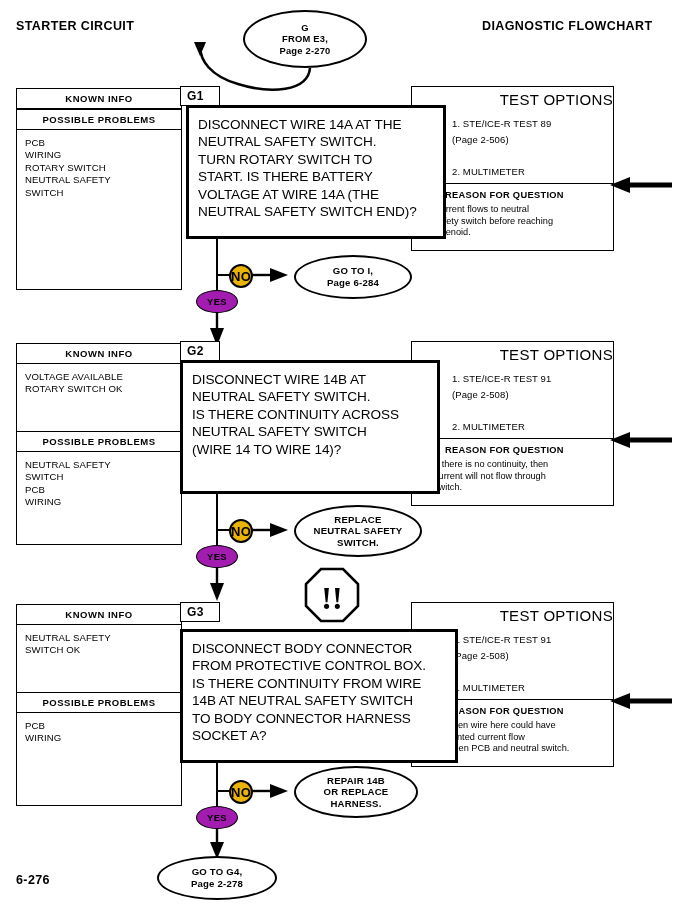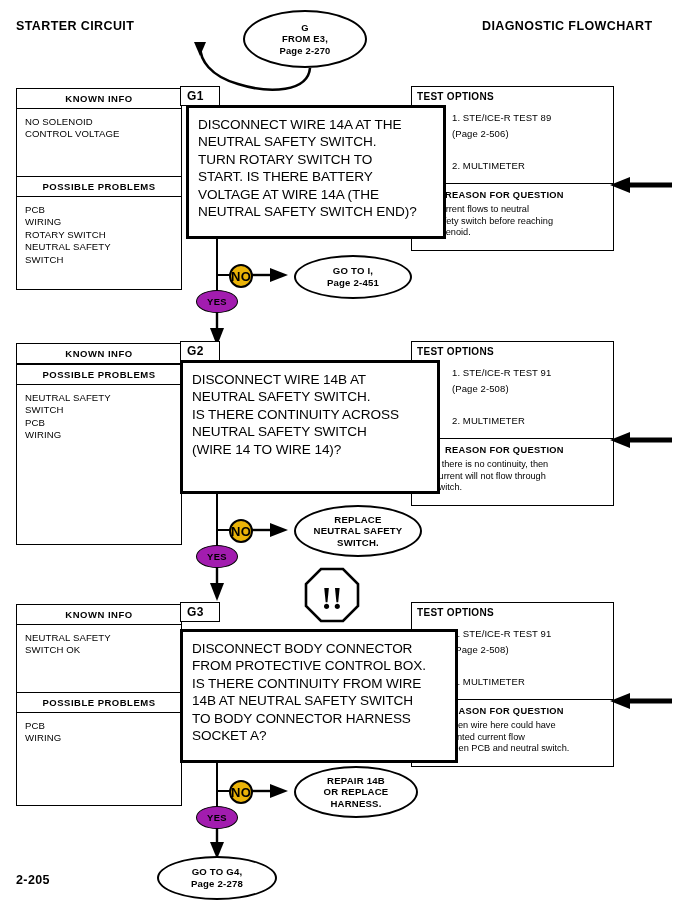--- a/index.html
+++ b/index.html
@@ -39,22 +39,23 @@
     border:3.4px solid #000;background:#fff;box-sizing:border-box;z-index:5;
   }
   .qtext{
     font-size:13.6px;line-height:17.4px;padding:8px 6px 0 9px;
     letter-spacing:-.1px;white-space:pre-line;
   }
 
   
   .toppanel{border:1.6px solid #000;box-sizing:border-box;background:transparent;}
   .tophead{
-    font-size:10px;font-weight:bold;letter-spacing:.3px;
+    font-size:15px;font-weight:normal;letter-spacing:.3px;
     padding:4px 0 0 5px;
+    text-align:right;
   }
   .toplist{
     font-size:9.5px;line-height:16px;padding:8px 0 0 40px;white-space:pre-line;
     letter-spacing:.1px;
   }
   .rqbox{border:1.6px solid #000;box-sizing:border-box;border-top:none;background:transparent;}
   .rqhead{
     font-size:9.3px;font-weight:bold;letter-spacing:.3px;padding:6px 0 0 33px;
   }
   .rqbody{
@@ -81,35 +82,33 @@
   }
   .vline{background:#000;width:2px;z-index:2;}
   .hline{background:#000;height:2px;z-index:2;}
   svg{display:block;overflow:visible;}
 </style>
 </head>
 <body>
 
 <div class="abs hdr" style="left:16px;top:19px;">STARTER CIRCUIT</div>
 <div class="abs hdr" style="left:482px;top:19px;">DIAGNOSTIC FLOWCHART</div>
-<div class="abs pagenum" style="left:16px;top:873px;">2-205</div>
+<div class="abs pagenum" style="left:16px;top:873px;">6-276</div>
 
 <div class="abs ellipse" style="left:243px;top:10px;width:124px;height:58px;">G
 FROM E3,
 Page 2-270</div>
 
 <svg class="abs" style="left:180px;top:40px;width:160px;height:60px;">
   <path d="M 130 28 C 128 52, 90 54, 58 44 C 30 36, 20 20, 20 6" fill="none" stroke="#000" stroke-width="2.6"></path>
   <polygon points="20,16 14,2 26,2" fill="#000"></polygon>
 </svg>
 
 <div class="abs infopanel" style="left:16px;top:88px;width:166px;height:202px;">
   <div class="infohead">KNOWN INFO</div>
-  <div class="infobody" style="height:67px;">NO SOLENOID
-  CONTROL VOLTAGE</div>
   <div class="infohead infosplit">POSSIBLE PROBLEMS</div>
   <div class="infobody">PCB
 WIRING
 ROTARY SWITCH
 NEUTRAL SAFETY
   SWITCH</div>
 </div>
 
 <div class="abs toppanel" style="left:411px;top:86px;width:203px;height:98px;">
   <div class="tophead">TEST OPTIONS</div>
@@ -141,31 +140,33 @@
 </div>
 
 <div class="abs vline" style="left:216px;top:239px;width:2px;height:36px;"></div>
 <div class="abs hline" style="left:216px;top:274px;width:25px;height:2px;"></div>
 <div class="abs nocircle" style="left:229px;top:264px;width:24px;height:24px;">NO</div>
 <svg class="abs" style="left:252px;top:266px;width:46px;height:20px;">
   <line x1="0" y1="9" x2="24" y2="9" stroke="#000" stroke-width="2.4"></line>
   <polygon points="36,9 18,2 18,16" fill="#000"></polygon>
 </svg>
 <div class="abs ellipse big" style="left:294px;top:255px;width:118px;height:44px;">GO TO I,
-Page 2-451</div>
+Page 6-284</div>
 
 <div class="abs vline" style="left:216px;top:274px;width:2px;height:18px;"></div>
 <div class="abs yespill" style="left:196px;top:290px;width:42px;height:23px;">YES</div>
 <svg class="abs" style="left:208px;top:312px;width:18px;height:36px;">
   <line x1="9" y1="0" x2="9" y2="22" stroke="#000" stroke-width="2.4"></line>
   <polygon points="9,34 2,16 16,16" fill="#000"></polygon>
 </svg>
 
 <div class="abs infopanel" style="left:16px;top:343px;width:166px;height:202px;">
   <div class="infohead">KNOWN INFO</div>
+  <div class="infobody" style="height:67px;">VOLTAGE AVAILABLE
+ROTARY SWITCH OK</div>
   <div class="infohead infosplit">POSSIBLE PROBLEMS</div>
   <div class="infobody">NEUTRAL SAFETY
   SWITCH
 PCB
 WIRING</div>
 </div>
 
 <div class="abs toppanel" style="left:411px;top:341px;width:203px;height:98px;">
   <div class="tophead">TEST OPTIONS</div>
   <div class="toplist">1. STE/ICE-R TEST 91

